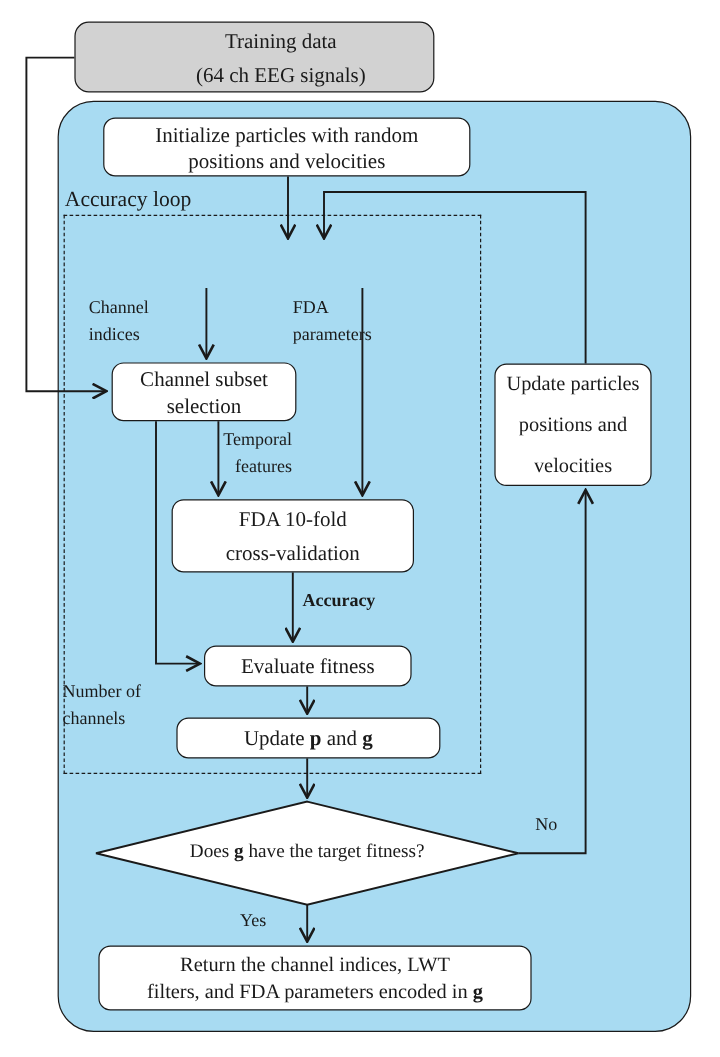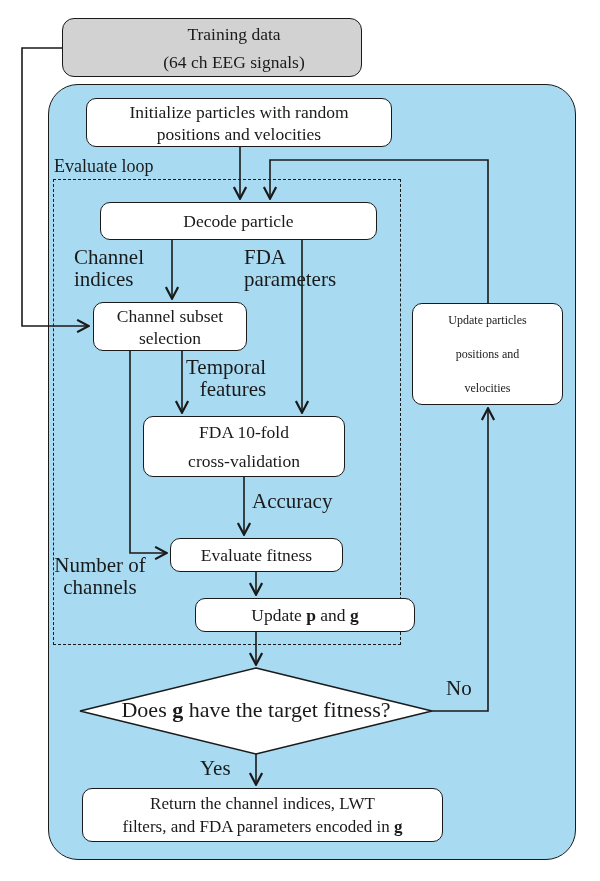--- a/index.html
+++ b/index.html
@@ -25,26 +25,26 @@
   svg.lines{position:absolute;left:0;top:0;width:600px;height:881px;}
   .node{
     position:absolute;background:#ffffff;border:1.6px solid var(--ink);
     border-radius:10px;box-sizing:border-box;
     display:flex;align-items:center;justify-content:center;
     text-align:center;font-size:17.5px;line-height:22px;
   }
   .node.gray{background:var(--gray);border-radius:12px;}
   .preline{white-space:pre-line;}
   .elabel{
-    position:absolute;font-size:21px;line-height:22px;
+    position:absolute;font-size:15px;line-height:22px;
     white-space:pre-line;
   }
   .diamond-text{
     position:absolute;left:90px;top:699px;width:332px;text-align:center;
-    font-size:22px;line-height:22px;
+    font-size:16px;line-height:22px;
   }
   b{font-weight:bold;}
 </style>
 </head>
 <body>
 
 <div class="canvas">
 
   <div class="container-blue"></div>
   <div class="dashed-box"></div>
@@ -75,53 +75,52 @@
   <div class="node gray" style="left:62px;top:18px;width:300px;height:59px;line-height:28px;padding-left:44px;">
     <div>
       <div>Training data</div>
       <div>(64 ch EEG signals)</div>
     </div>
   </div>
 
   <div class="node preline" style="left:86px;top:98px;width:306px;height:49px;">Initialize particles with random
 positions and velocities</div>
 
-  <div class="elabel" style="left:54px;top:155px;font-size:18px;">Evaluate loop</div>
+  <div class="elabel" style="left:54px;top:155px;font-size:18px;">Accuracy loop</div>
 
-  <div class="node" style="left:100px;top:202px;width:277px;height:38px;">Decode particle</div>
 
   <div class="elabel" style="left:74px;top:246px;">Channel
 indices</div>
 
   <div class="elabel" style="left:205px;top:246px;margin-left:39px;">FDA
 parameters</div>
 
   <div class="node preline" style="left:93px;top:302px;width:154px;height:49px;">Channel subset
 selection</div>
 
   <div class="elabel" style="left:186px;top:356px;text-align:right;">Temporal
 features</div>
 
   <div class="node preline" style="left:143px;top:416px;width:202px;height:61px;line-height:29px;text-align:center;">FDA 10-fold
 cross-validation</div>
 
-  <div class="elabel" style="left:252px;top:490px;">Accuracy</div>
+  <div class="elabel" style="left:252px;top:490px;font-weight:bold;">Accuracy</div>
 
   <div class="node" style="left:170px;top:538px;width:173px;height:34px;">Evaluate fitness</div>
 
-  <div class="elabel" style="left:52px;top:554px;width:96px;text-align:center;">Number of
+  <div class="elabel" style="left:52px;top:566px;width:96px;text-align:left;">Number of
 channels</div>
 
-  <div class="node" style="left:147px;top:598px;width:220px;height:34px;margin-left:48px;">
+  <div class="node" style="left:147px;top:598px;width:220px;height:34px;">
     <div>
       <span>Update </span><b>p</b><span> and </span><b>g</b>
     </div>
   </div>
 
-  <div class="node preline" style="left:412px;top:303px;width:151px;height:102px;line-height:34px;font-size:12px;">Update particles
+  <div class="node preline" style="left:412px;top:303px;width:131px;height:102px;line-height:34px;font-size:17px;">Update particles
 positions and
 velocities</div>
 
   <div class="diamond-text">
     <span>Does </span><b>g</b><span> have the target fitness?</span>
   </div>
 
   <div class="elabel" style="left:446px;top:677px;">No</div>
 
   <div class="elabel" style="left:200px;top:757px;">Yes</div>

